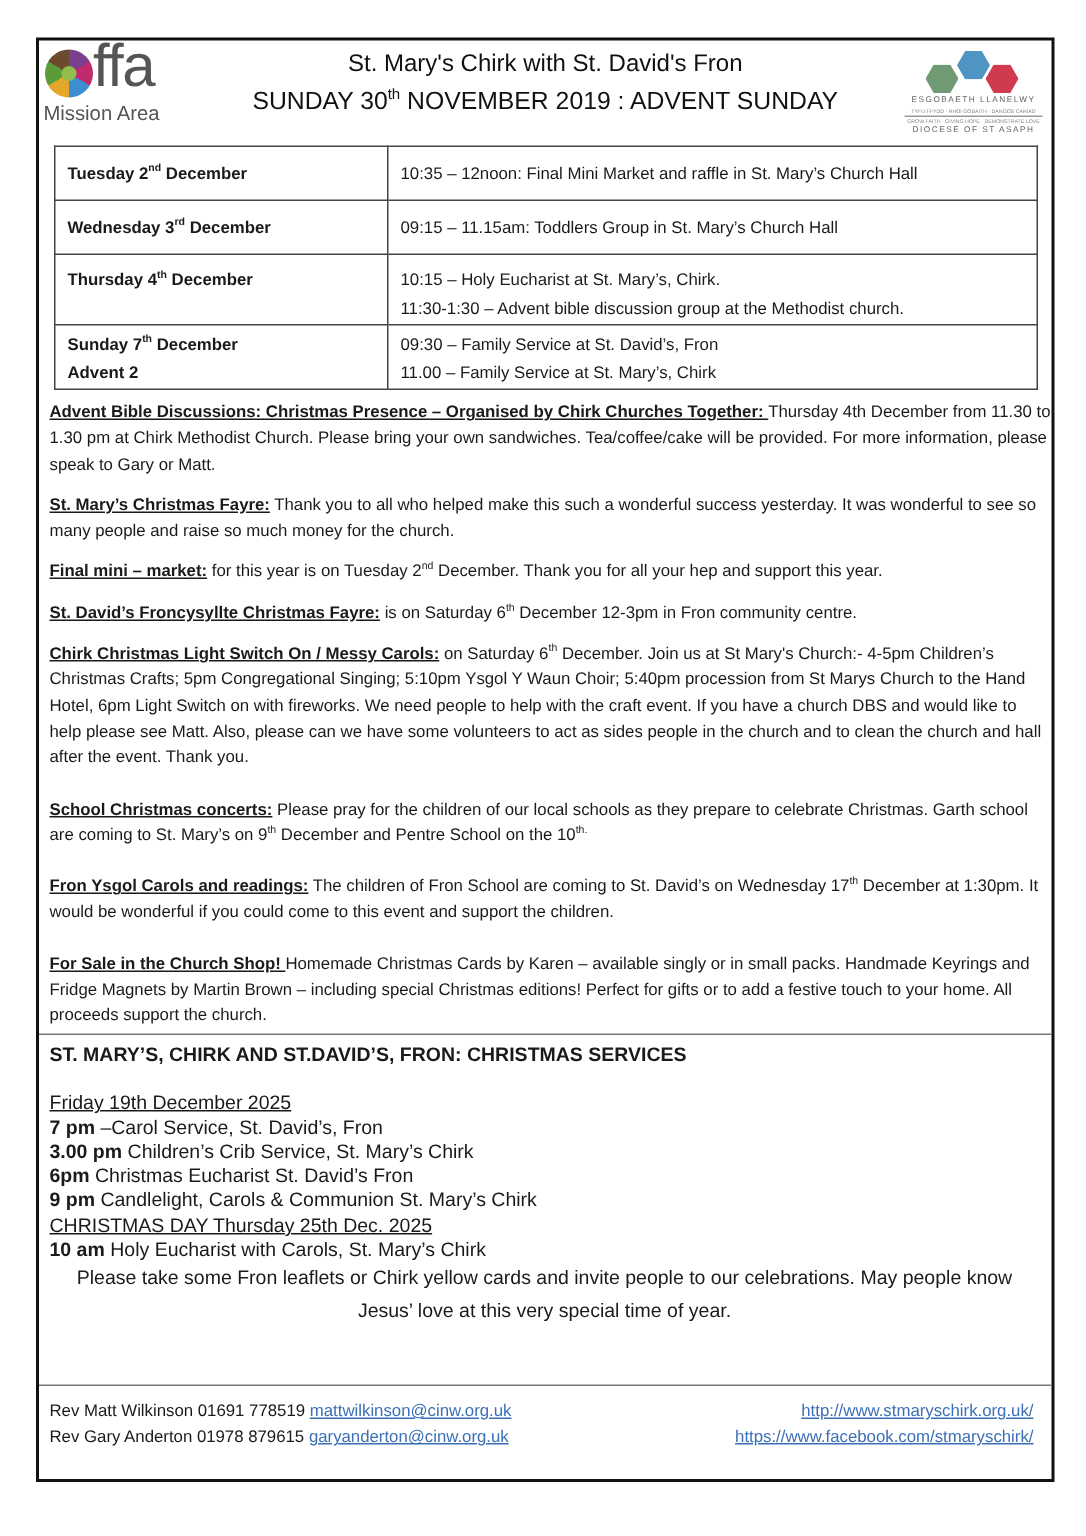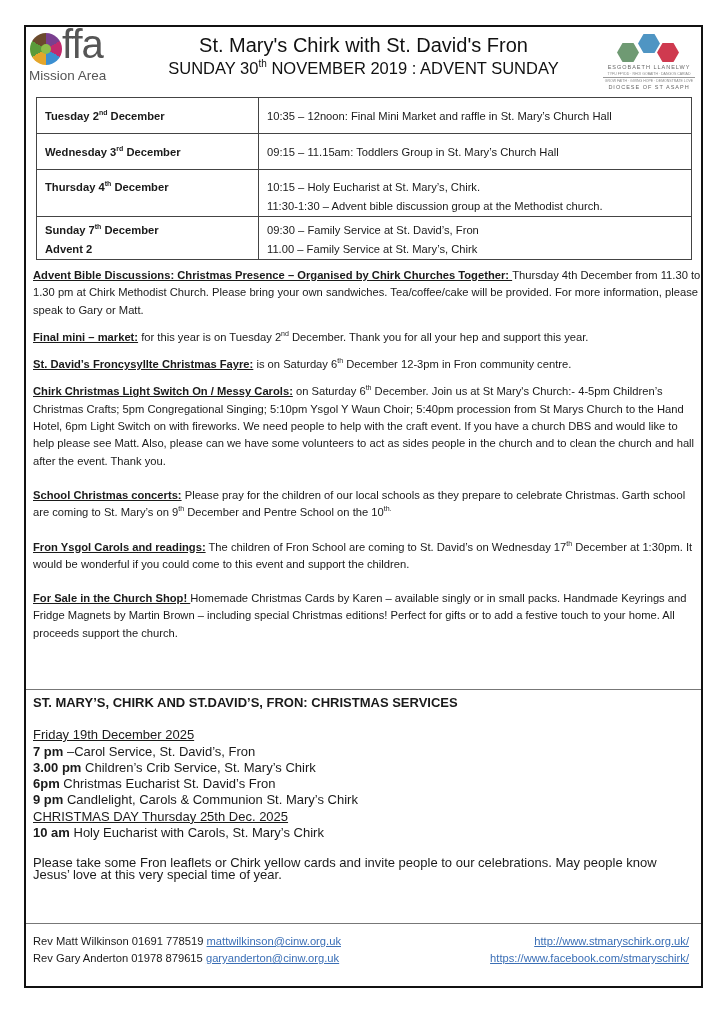--- a/index.html
+++ b/index.html
@@ -13,21 +13,21 @@
 
   
   .hdr { position: absolute; left: 0; top: 0; width: 100%; height: 66px; padding-left: 32px; }
   .logo-offa { position: absolute; left: 3px; top: 3px; width: 95px; height: 56px; }
   .offa-circle { position: absolute; left: 1px; top: 3px; width: 32px; height: 32px; border-radius: 50%; overflow: hidden;
     background: conic-gradient(#7a3f8f 0 60deg, #c12b6e 60deg 120deg, #3b8fd1 120deg 180deg, #e4a62b 180deg 240deg, #5a9b3a 240deg 300deg, #6b4a2d 300deg 360deg); }
   .offa-circle::after { content:""; position:absolute; left:11px; top:11px; width:10px; height:10px; border-radius:50%; background:#8fbe4a; }
   .offa-word { position: absolute; left: 33px; top: -6px; font-size: 40px; line-height: 40px; color: #555; letter-spacing: -1px; font-family: "Liberation Sans", sans-serif; }
   .offa-sub { position: absolute; left: 0px; top: 38px; font-size: 13.5px; color: #555; font-family: "Liberation Sans", sans-serif; }
 
-  .title-1 { position: absolute; left: 0; width: 100%; top: 7px; text-align: center; font-size: 20px; color: #111; }
+  .title-1 { position: absolute; left: 0; width: 100%; top: 7px; text-align: center; font-size: 16px; color: #111; }
   .title-2 { position: absolute; left: 0; width: 100%; top: 31px; text-align: center; font-size: 16.5px; color: #111; }
   .title-2 sup { font-size: 10px; }
 
   .logo-asaph { position: absolute; left: 573px; top: 6px; width: 100px; height: 58px; }
   .hex { position: absolute; width: 22px; height: 19px; clip-path: polygon(25% 0,75% 0,100% 50%,75% 100%,25% 100%,0 50%); }
   .hex.g { left: 18px; top: 10px; background: #6f9a73; }
   .hex.b { left: 39px; top: 1px; background: #4f95c3; }
   .hex.r { left: 58px; top: 10px; background: #cf3a4f; }
   .asaph-1 { position: absolute; left: 0; width: 100%; top: 31px; text-align: center; font-size: 5.5px; letter-spacing: 1px; color: #666; }
   .asaph-line { position: absolute; left: 4px; width: 92px; height: 1px; background: #999; }
@@ -50,21 +50,21 @@
   .notice .head { font-weight: bold; text-decoration: underline; }
   .notice sup { font-size: 7px; line-height: 0; }
 
   .sep { position: absolute; left: 0; width: 100%; height: 1px; background: #777; }
 
   
   .services { position: absolute; left: 7px; top: 668px; width: 660px; font-size: 13px; line-height: 16.3px; }
   .services .sv-title { font-weight: bold; margin-bottom: 16px; }
   .services .u { text-decoration: underline; }
   .services b { font-weight: bold; }
-  .services .invite { margin-top: 16px; line-height: 12px; }
+  .services .invite { line-height: 22px; text-align: center; }
 
   
   .contacts { position: absolute; left: 7px; top: 906px; width: 656px; font-size: 11.2px; line-height: 17.3px; }
   .crow { display: flex; justify-content: space-between; gap: 29px; }
   .link { color: #3b6fb6; text-decoration: underline; }
 </style>
 </head>
 <body>
 
 <div class="page">
@@ -126,20 +126,21 @@
       <td>
             <span class="cell-line">09:30 – Family Service at St. David’s, Fron</span>
             <span class="cell-line">11.00 – Family Service at St. Mary’s, Chirk</span>
           </td>
     </tr>
   </tbody>
     </table>
 
   <div class="notices">
     <p class="notice"><span class="head">Advent Bible Discussions: Christmas Presence – Organised by Chirk Churches Together: </span><span> Thursday 4th December from 11.30 to 1.30 pm at Chirk Methodist Church. Please bring your own sandwiches. Tea/coffee/cake will be provided. For more information, please speak to Gary or Matt.</span></p>
+    <p class="notice"><span class="head">St. Mary’s Christmas Fayre:</span><span> Thank you to all who helped make this such a wonderful success yesterday. It was wonderful to see so many people and raise so much money for the church.</span></p>
     <p class="notice"><span class="head">Final mini – market:</span><span> for this year is on Tuesday 2</span><sup>nd</sup><span> December. Thank you for all your hep and support this year.</span></p>
     <p class="notice"><span class="head">St. David’s Froncysyllte Christmas Fayre:</span><span> is on Saturday 6</span><sup>th</sup><span> December 12-3pm in Fron community centre.</span></p>
     <p class="notice" style="margin-bottom:17px"><span class="head">Chirk Christmas Light Switch On / Messy Carols:</span><span> on Saturday 6</span><sup>th</sup><span> December.  Join us at St Mary's Church:- 4-5pm Children’s Christmas Crafts; 5pm Congregational Singing; 5:10pm Ysgol Y Waun Choir; 5:40pm procession from St Marys Church to the Hand Hotel, 6pm Light Switch on with fireworks. We need people to help with the craft event. If you have a church DBS and would like to help please see Matt. Also, please can we have some volunteers to act as sides people in the church and to clean the church and hall after the event. Thank you.</span></p>
     <p class="notice" style="margin-bottom:17px"><span class="head">School Christmas concerts:</span><span> Please pray for the children of our local schools as they prepare to celebrate Christmas. Garth school are coming to St. Mary’s on 9</span><sup>th</sup><span> December and Pentre School on the 10</span><sup>th.</sup></p>
     <p class="notice" style="margin-bottom:17px"><span class="head">Fron Ysgol Carols and readings:</span><span> The children of Fron School are coming to St. David’s on Wednesday 17</span><sup>th</sup><span> December at 1:30pm. It would be wonderful if you could come to this event and support the children.</span></p>
     <p class="notice"><span class="head">For Sale in the Church Shop! </span><span>Homemade Christmas Cards by Karen – available singly or in small packs. Handmade Keyrings and Fridge Magnets by Martin Brown – including special Christmas editions!  Perfect for gifts or to add a festive touch to your home.  All proceeds support the church.</span></p>
   </div>
 
   <div class="sep" style="top:662px"></div>
 

